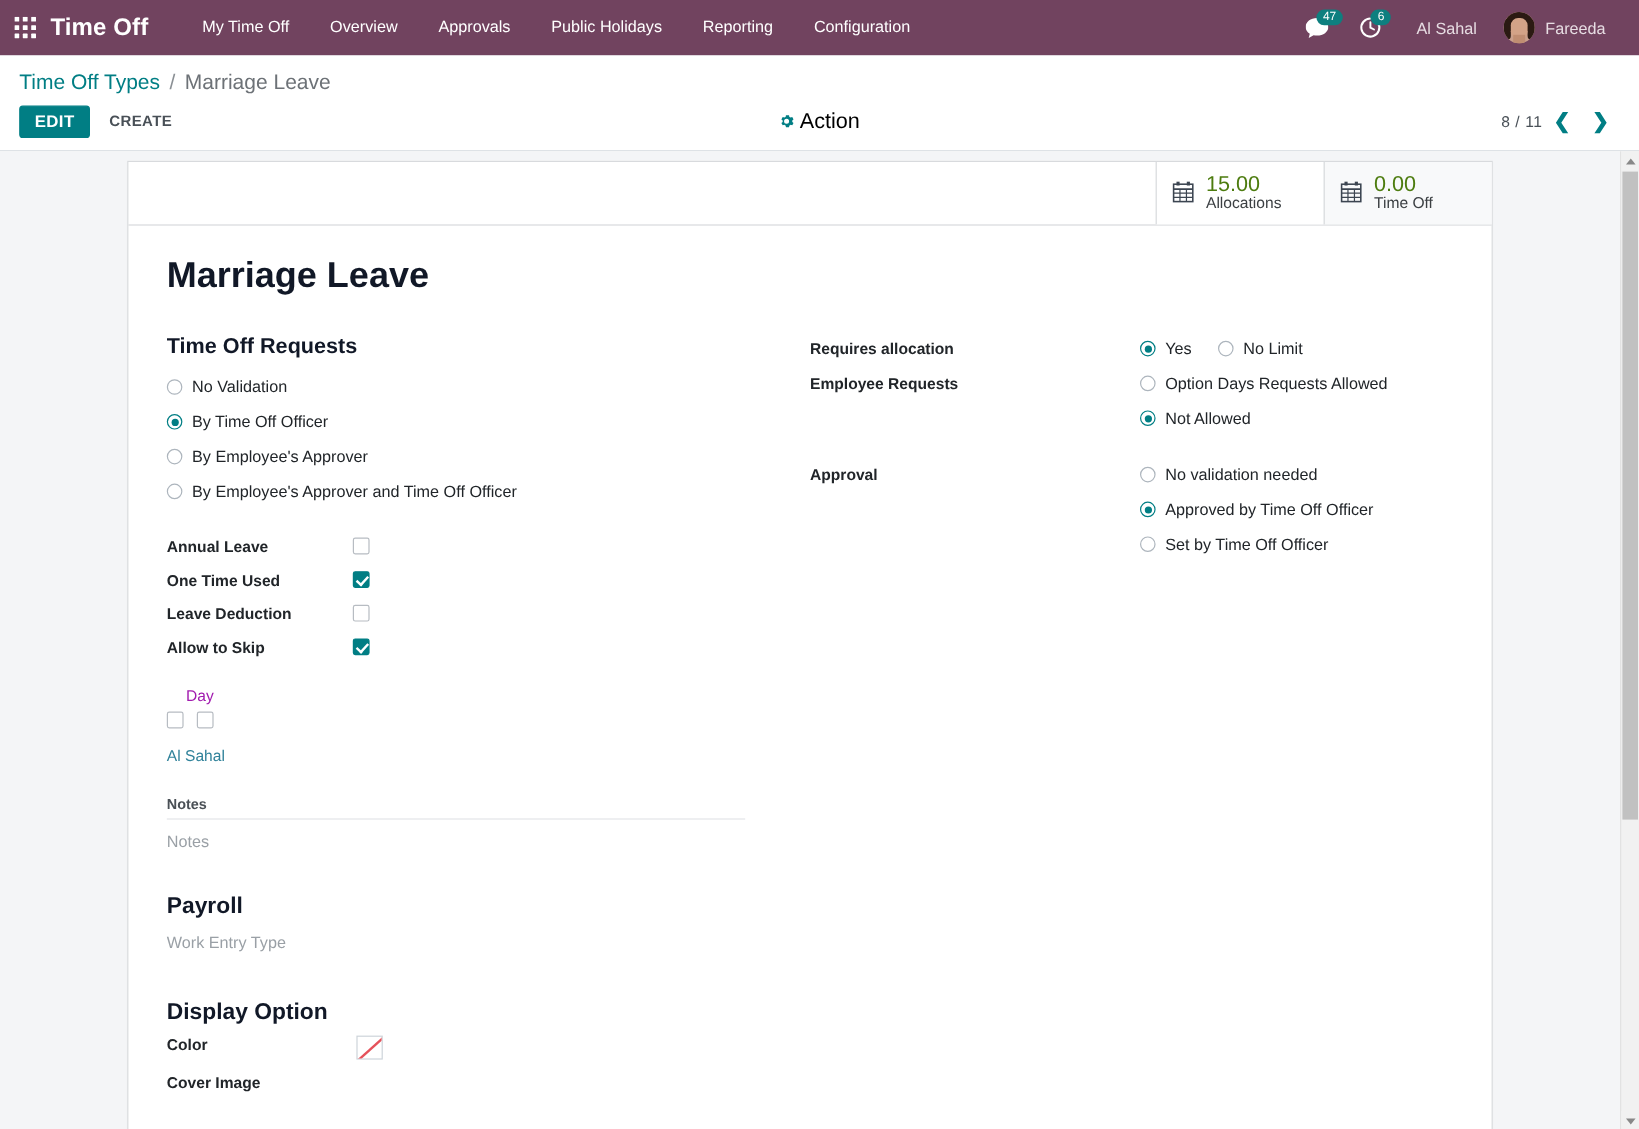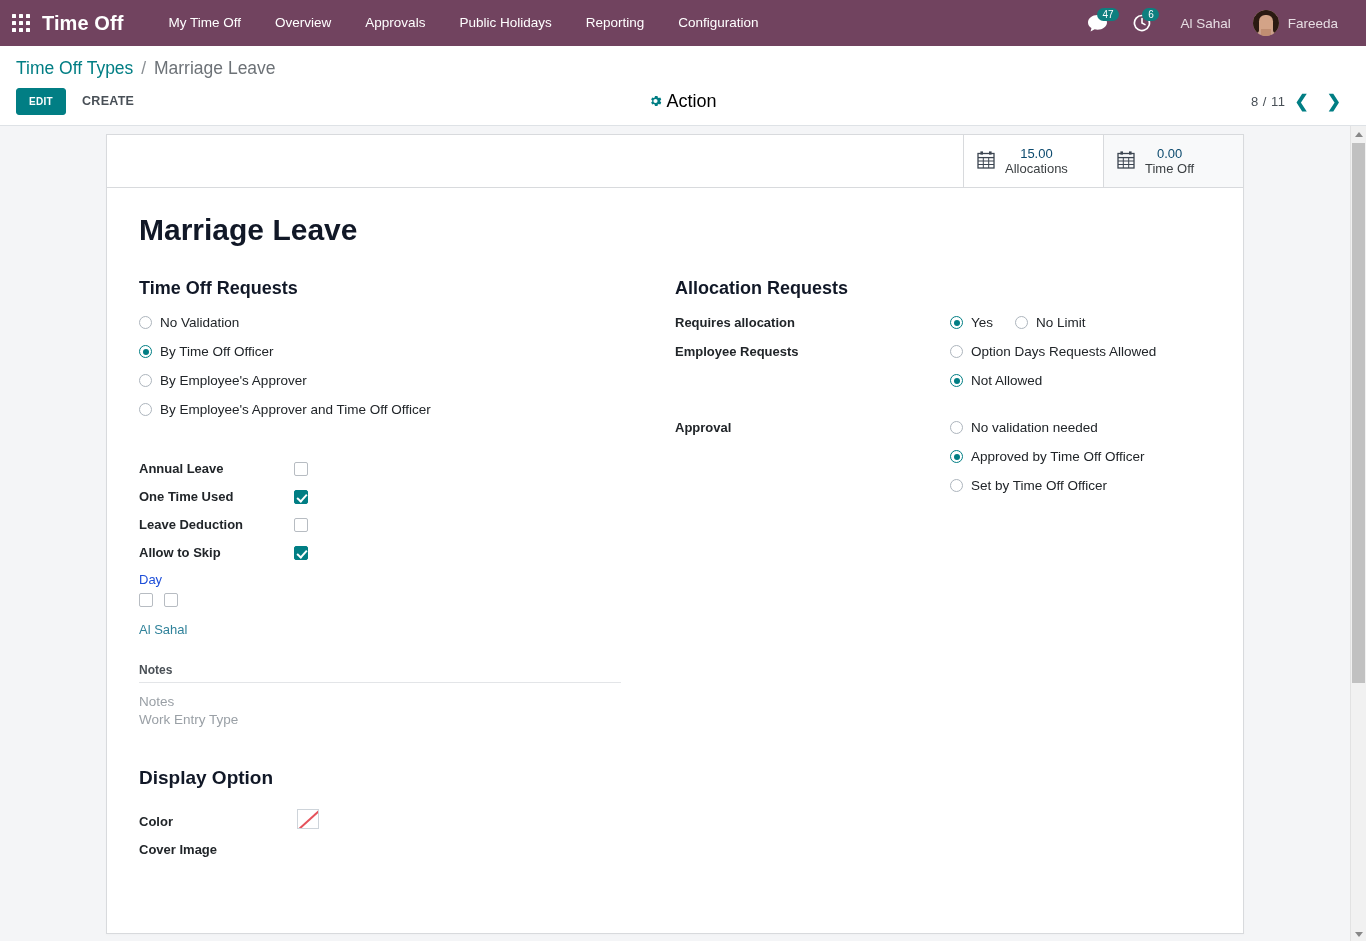--- a/index.html
+++ b/index.html
@@ -138,21 +138,21 @@
     display: flex;
     align-items: center;
     padding: 6px 16px 10px 16px;
     position: relative;
     min-height: 38px;
   }
   .btn-edit {
     background: #017e84;
     color: #fff;
     border: 1px solid #017e84;
-    font-size: 10px;
+    font-size: 14px;
     font-weight: bold;
     letter-spacing: .3px;
     padding: 5px 12px;
     border-radius: 3px;
     cursor: pointer;
     line-height: 15px;
   }
   .btn-create {
     background: transparent;
     color: #495057;
@@ -227,21 +227,21 @@
     align-items: center;
     gap: 9px;
     padding: 0 14px 0 12px;
     border-left: 1px solid #d8dadd;
     cursor: pointer;
     min-width: 140px;
     background: #fff;
   }
   .stat-button.alt { background: #f8f9fa; }
   .stat-text { line-height: 15px; }
-  .stat-value { color: #0c4a6e; font-size: 13px; text-align: center; }
+  .stat-value { color: #4d7c0f; font-size: 18px; }
   .stat-label { color: #3c4043; font-size: 13px; }
   .cal-icon { color: #3c4551; flex: none; }
 
   .sheet-inner { padding: 16px 32px 40px 32px; }
   .record-title {
     font-size: 30px;
     font-weight: bold;
     color: #111827;
     margin: 8px 0 28px 0;
     line-height: 36px;
@@ -284,21 +284,21 @@
     left: 2.5px; top: 2.5px;
     width: 6px; height: 6px;
     border-radius: 50%;
     background: #017e84;
   }
   .radio-label { cursor: pointer; white-space: nowrap; }
 
   
   .field-row {
     display: flex;
-    align-items: flex-end;
+    align-items: flex-start;
     min-height: 28px;
     margin-bottom: 0px;
   }
   .field-label {
     width: 155px;
     flex: none;
     font-weight: bold;
     font-size: 13px;
     color: #212529;
   }
@@ -318,23 +318,23 @@
   .checkbox.checked::after {
     content: "";
     position: absolute;
     left: 4px; top: 1px;
     width: 4px; height: 8px;
     border: solid #fff;
     border-width: 0 2px 2px 0;
     transform: rotate(42deg);
   }
   .sub-label {
-    color: #1d4ed8;
+    color: #a21caf;
     font-size: 13px;
-    margin: 12px 0 6px 0;
+    margin: 12px 0 6px 16px;
   }
   .day-checks { display: flex; gap: 11px; margin-bottom: 8px; }
   .link-text {
     color: #30829a;
     font-size: 13px;
     cursor: pointer;
     margin-top: 7px;
     display: inline-block;
   }
 
@@ -602,34 +602,34 @@
                 <span class="checkbox"></span>
                 <span class="checkbox"></span>
               </div>
               <span class="link-text">Al Sahal</span>
 
               <div class="notes-block">
                 <div class="notes-label">Notes</div>
                 <div class="notes-placeholder">Notes</div>
               </div>
 
+              <div class="section-h2">Payroll</div>
               <div class="placeholder-field">Work Entry Type</div>
 
               <div class="section-h2">Display Option</div>
               <div class="field-row" style="height:32px">
                 <span class="field-label">Color</span>
                 <span class="color-swatch"></span>
               </div>
               <div class="field-row" style="height:28px">
                 <span class="field-label">Cover Image</span>
               </div>
             </div>
 
             <div class="col-right">
-              <div class="group-title">Allocation Requests</div>
 
               <div class="rfield-row">
                 <span class="rfield-label">Requires allocation</span>
                 <span class="rfield-val inline">
                   <span class="radio-line">
                     <span class="radio checked"></span>
                     <span class="radio-label">Yes</span>
                   </span>
                   <span class="radio-line">
                     <span class="radio"></span>

